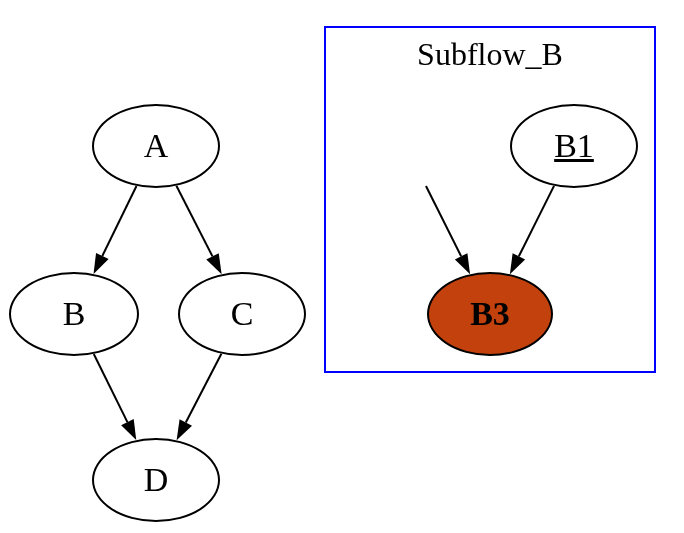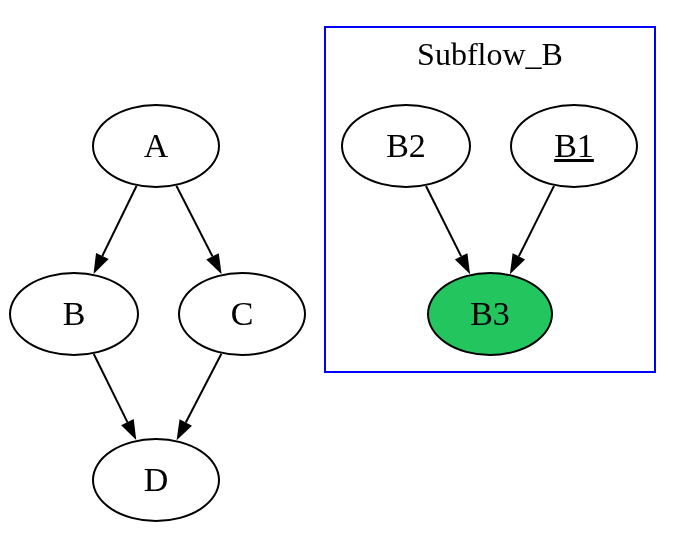--- a/index.html
+++ b/index.html
@@ -82,23 +82,20 @@
   </div>
   <div class="node" style="left: 9px; top: 272px; width: 130px; height: 84px; border-color: rgb(0, 0, 0); background: rgb(255, 255, 255);">
     <span class="node-label">B</span>
   </div>
   <div class="node" style="left: 178px; top: 272px; width: 128px; height: 84px; border-color: rgb(0, 0, 0); background: rgb(255, 255, 255);">
     <span class="node-label">C</span>
   </div>
   <div class="node" style="left: 92px; top: 438px; width: 128px; height: 84px; border-color: rgb(0, 0, 0); background: rgb(255, 255, 255);">
     <span class="node-label">D</span>
   </div>
-  <div class="node" style="left: 341px; top: 104px; width: 130px; height: 84px; border-color: rgb(0, 0, 0); background: rgb(255, 255, 255);">
-    <span class="node-label">B2</span>
-  </div>
   <div class="node" style="left: 510px; top: 104px; width: 128px; height: 84px; border-color: rgb(0, 0, 0); background: rgb(255, 255, 255); text-decoration: underline;">
     <span class="node-label">B1</span>
   </div>
-  <div class="node" style="left: 427px; top: 272px; width: 126px; height: 84px; border-color: rgb(0, 0, 0); background: #22c55e;">
+  <div class="node" style="left: 427px; top: 272px; width: 126px; height: 84px; border-color: rgb(0, 0, 0); background: #c2410c; font-weight: bold;">
     <span class="node-label">B3</span>
   </div>
 
 </div>
 
 </body></html>

